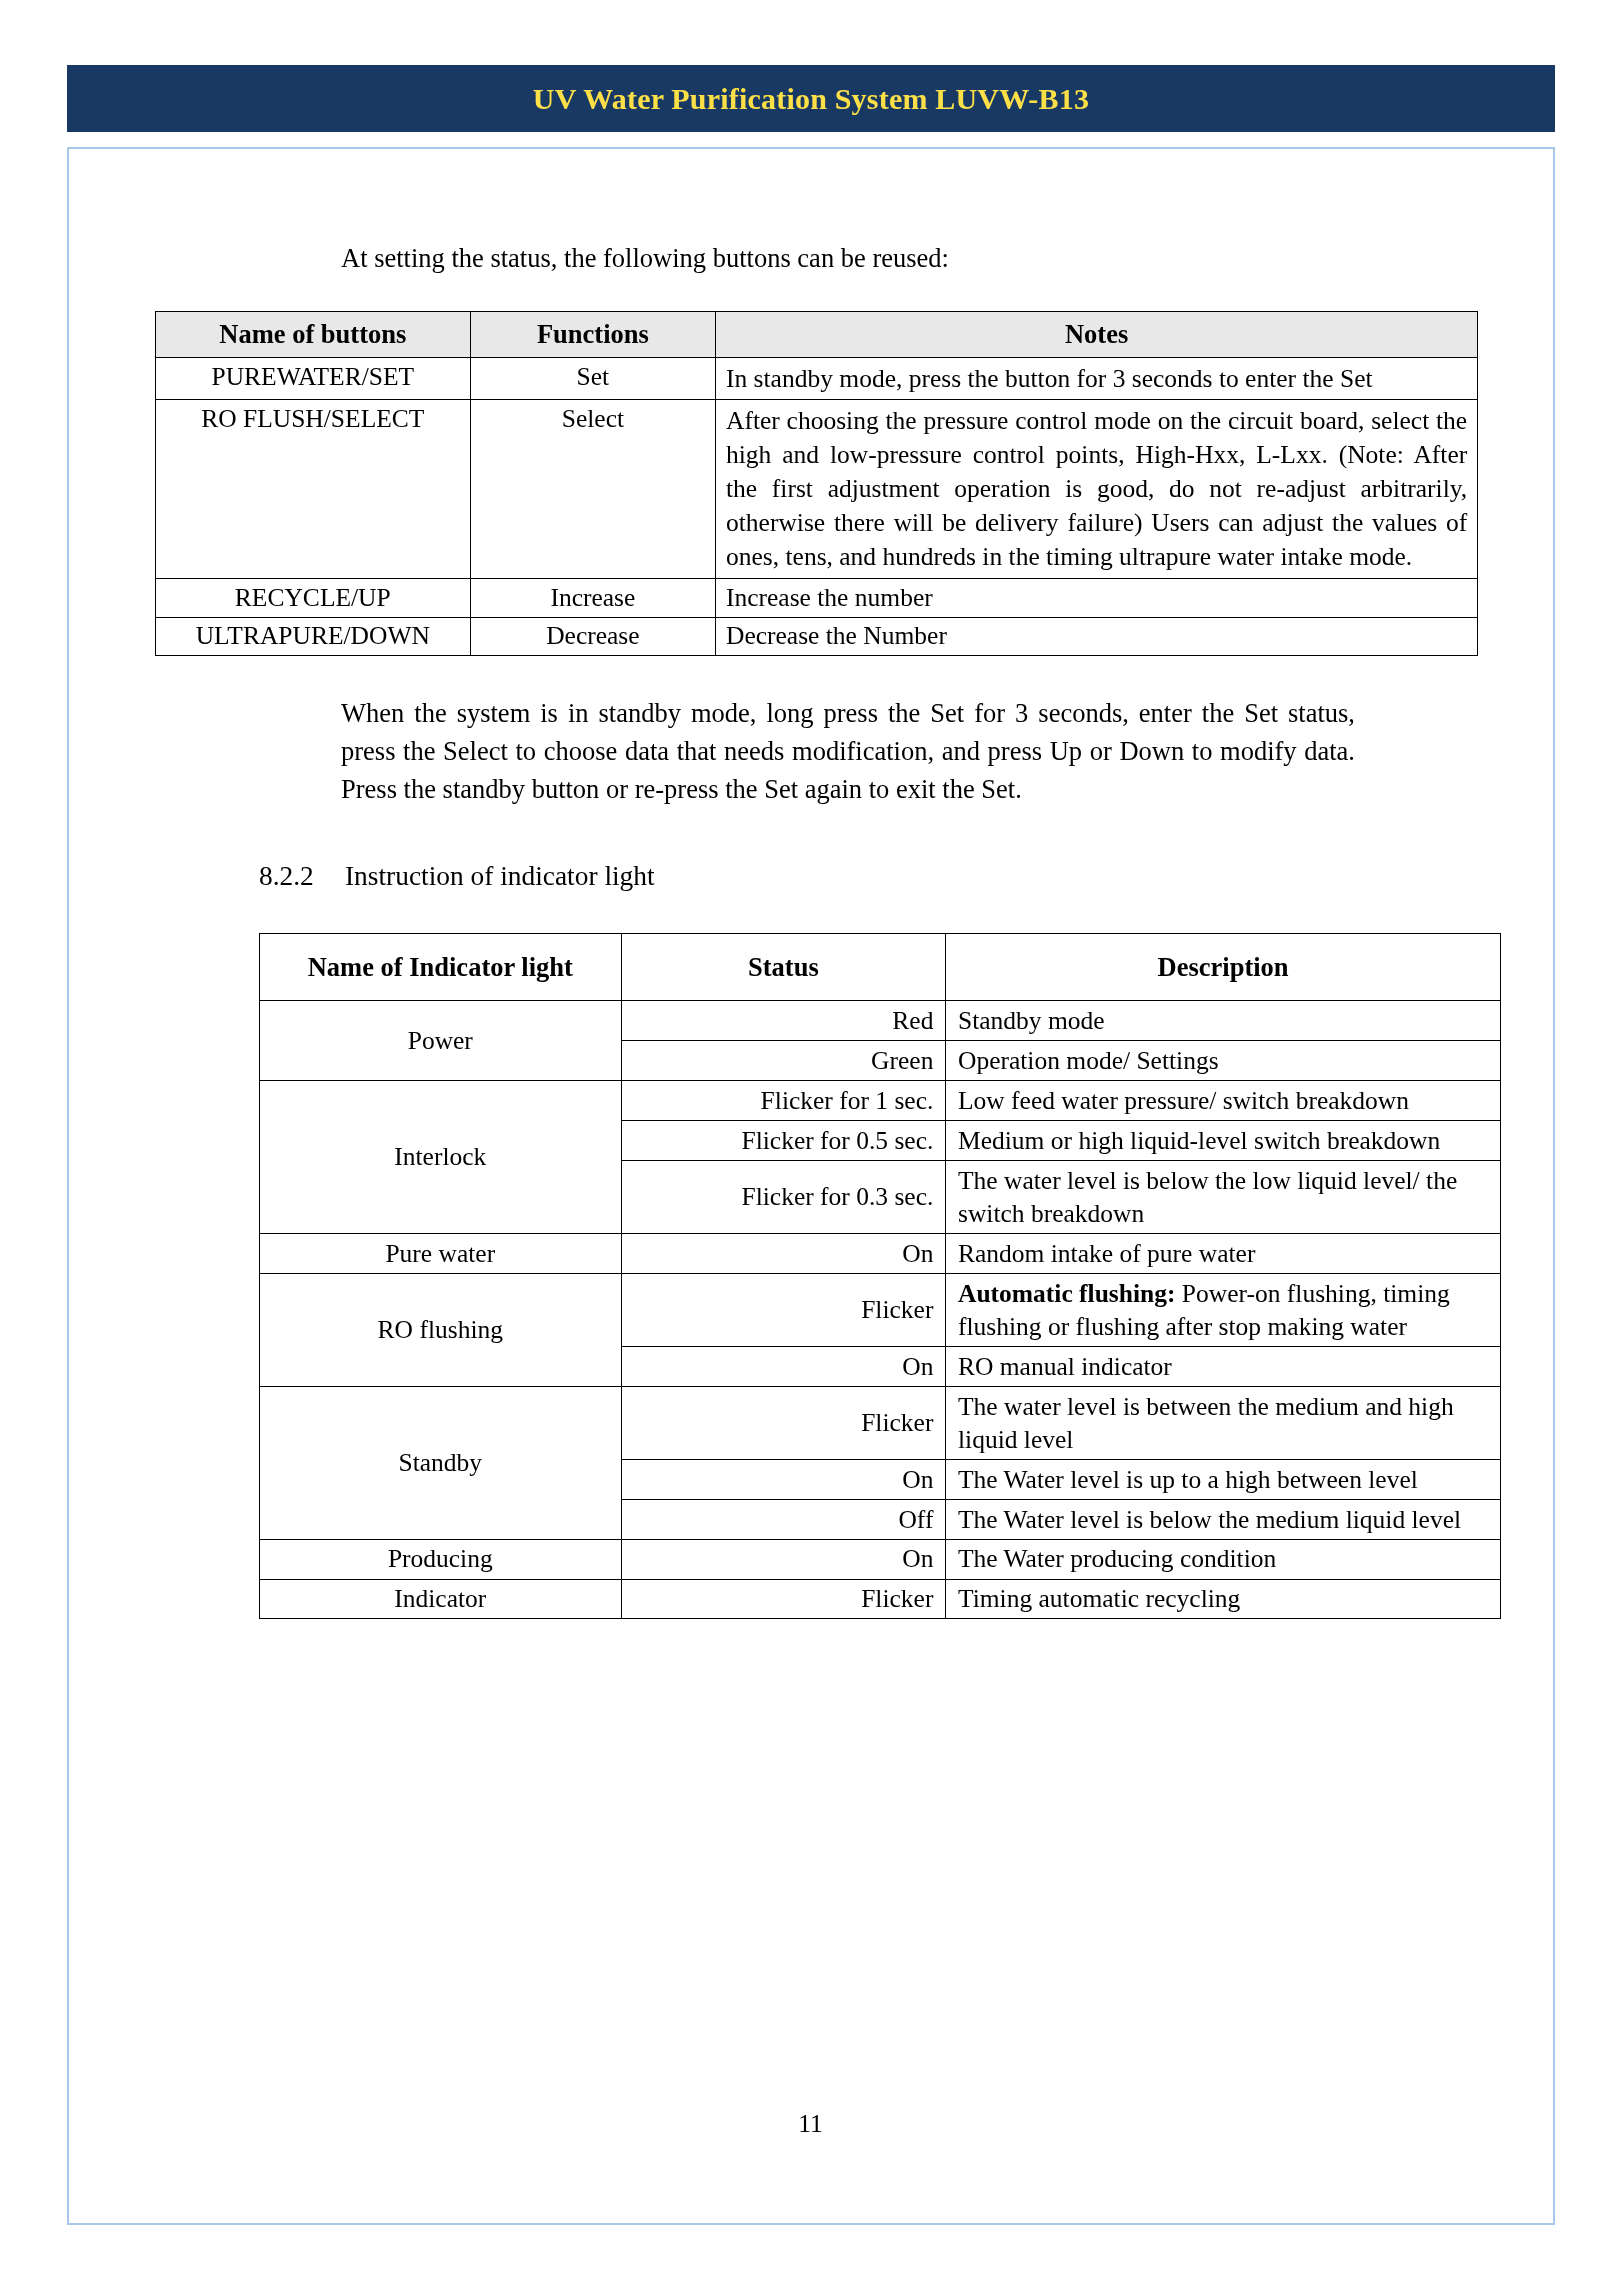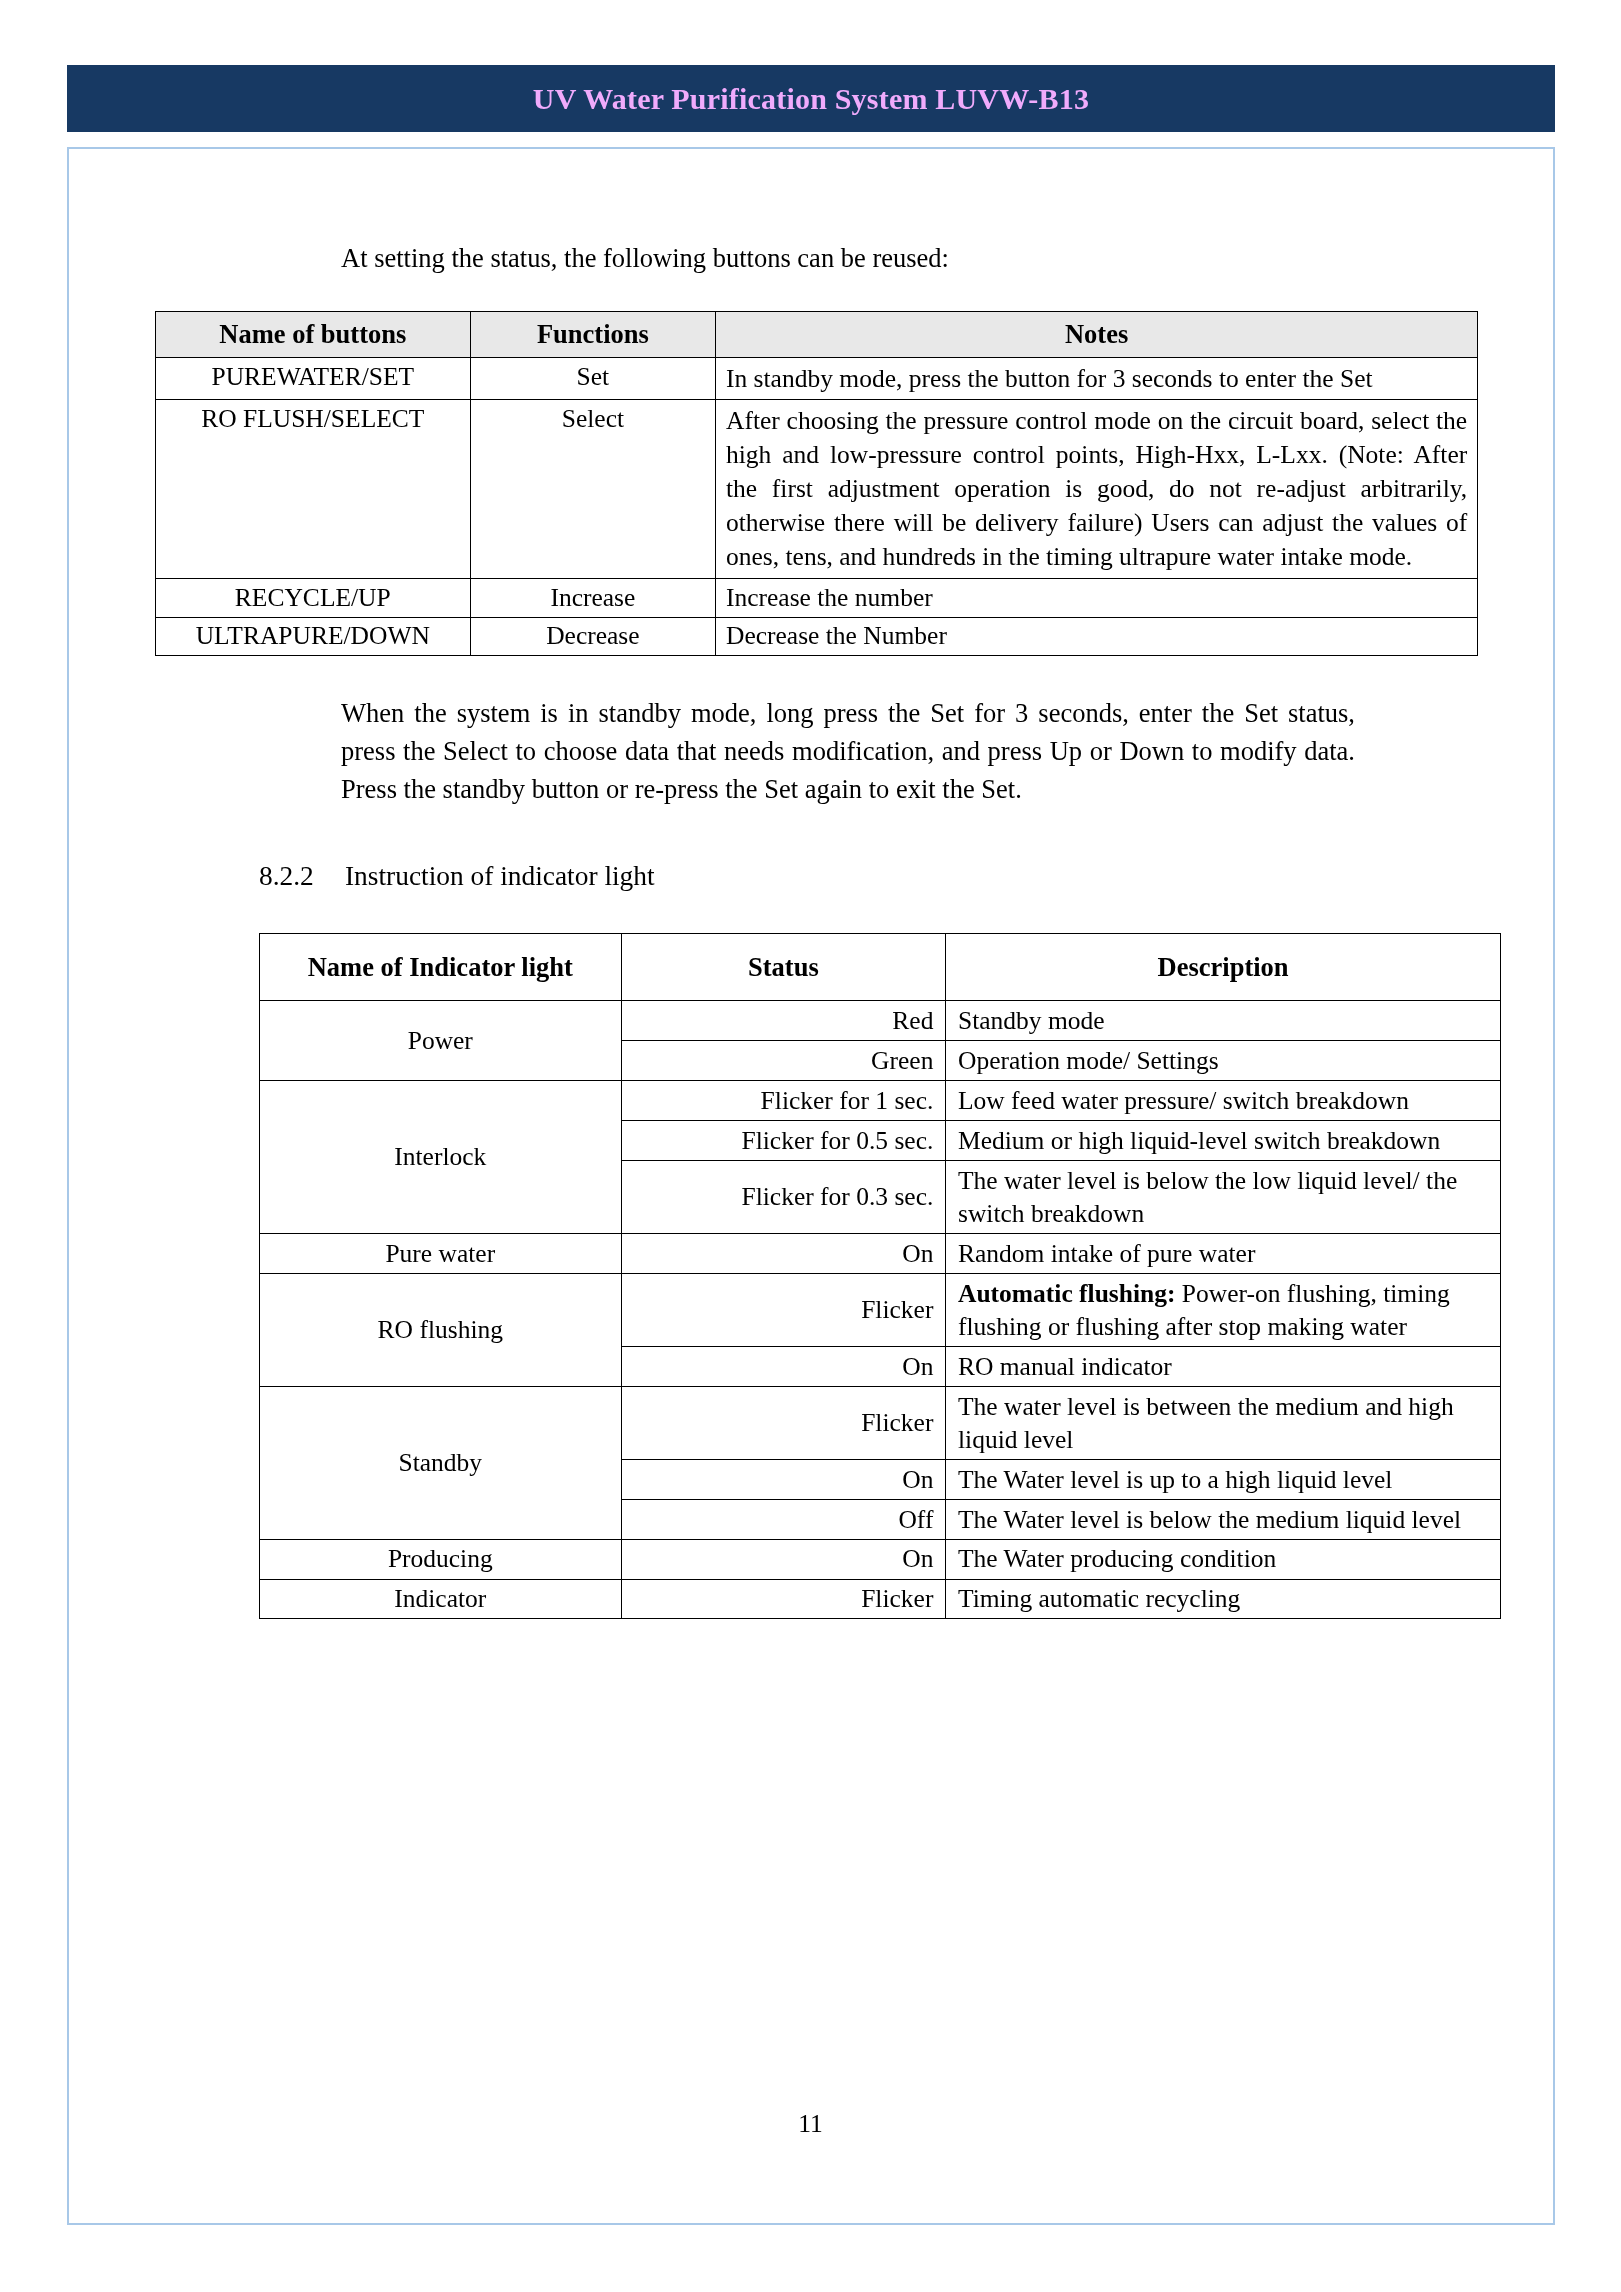--- a/index.html
+++ b/index.html
@@ -35,21 +35,21 @@
     left: 67px;
     top: 65px;
     width: 1488px;
     height: 67px;
     background: #173963;
     display: flex;
     align-items: center;
     justify-content: center;
   }
   .header-title {
-    color: #f0abfc;
+    color: #fde047;
     font-size: 30px;
     font-weight: bold;
     letter-spacing: 0.2px;
   }
   .content {
     position: absolute;
     left: 67px;
     top: 147px;
     width: 1488px;
   }
@@ -256,21 +256,21 @@
           <td class="ind-desc">RO manual indicator</td>
         </tr>
 
         <tr>
           <td class="ind-name" rowspan="3">Standby</td>
           <td class="ind-status">Flicker</td>
           <td class="ind-desc">The water level is between the medium and high liquid level</td>
         </tr>
         <tr>
           <td class="ind-status">On</td>
-          <td class="ind-desc">The Water level is up to a high liquid level</td>
+          <td class="ind-desc">The Water level is up to a high between level</td>
         </tr>
         <tr>
           <td class="ind-status">Off</td>
           <td class="ind-desc">The Water level is below the medium liquid level</td>
         </tr>
 
         <tr>
           <td class="ind-name">Producing</td>
           <td class="ind-status">On</td>
           <td class="ind-desc">The Water producing condition</td>

